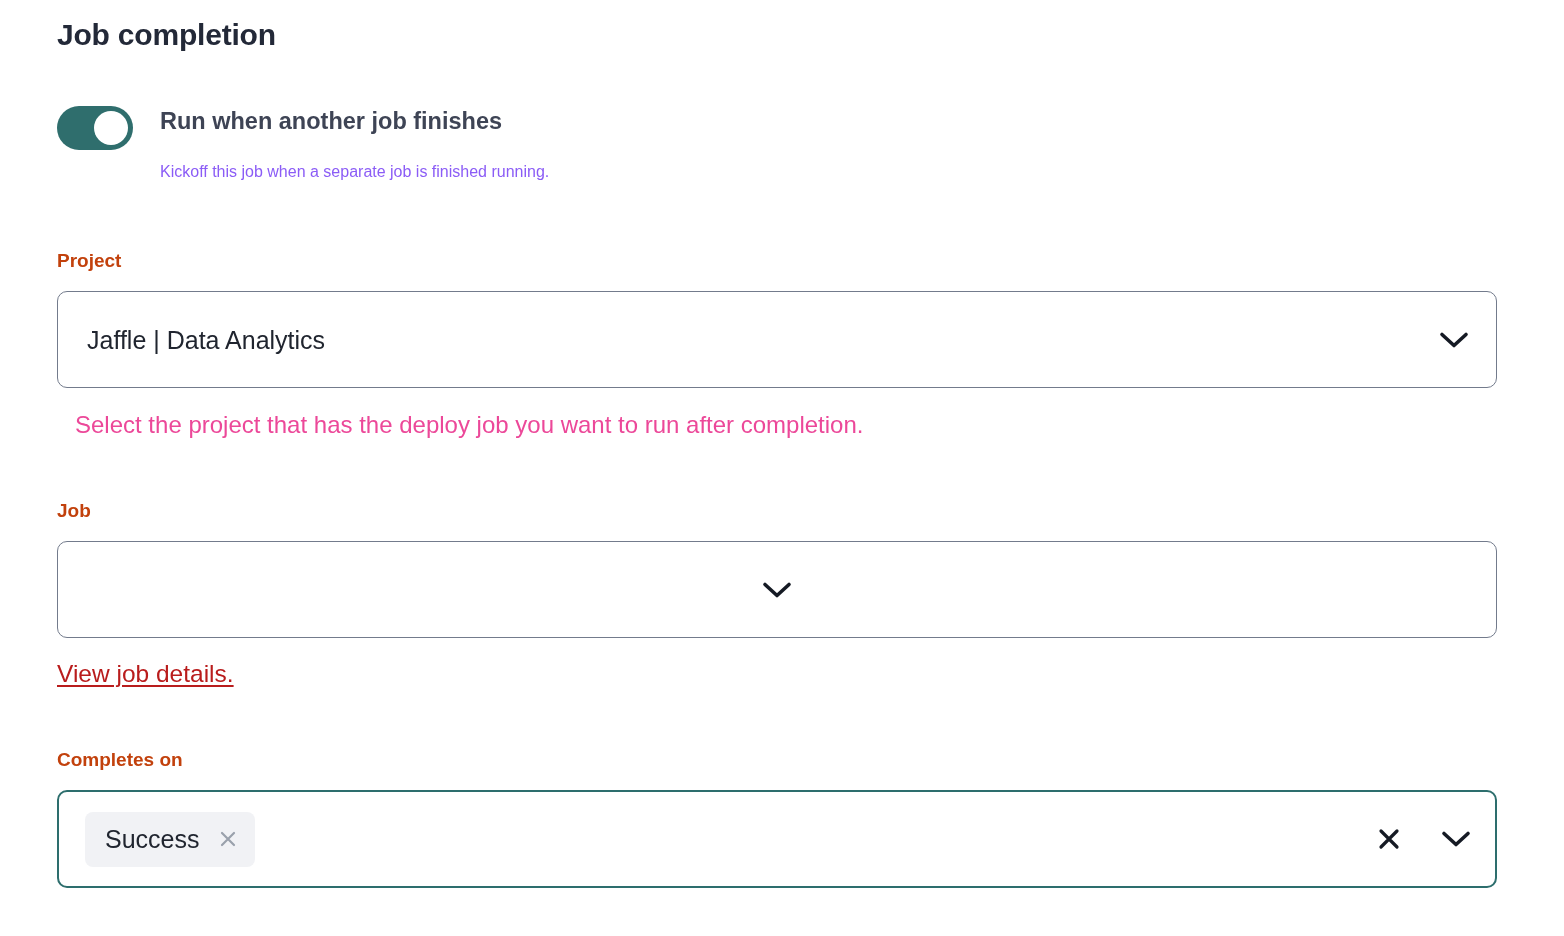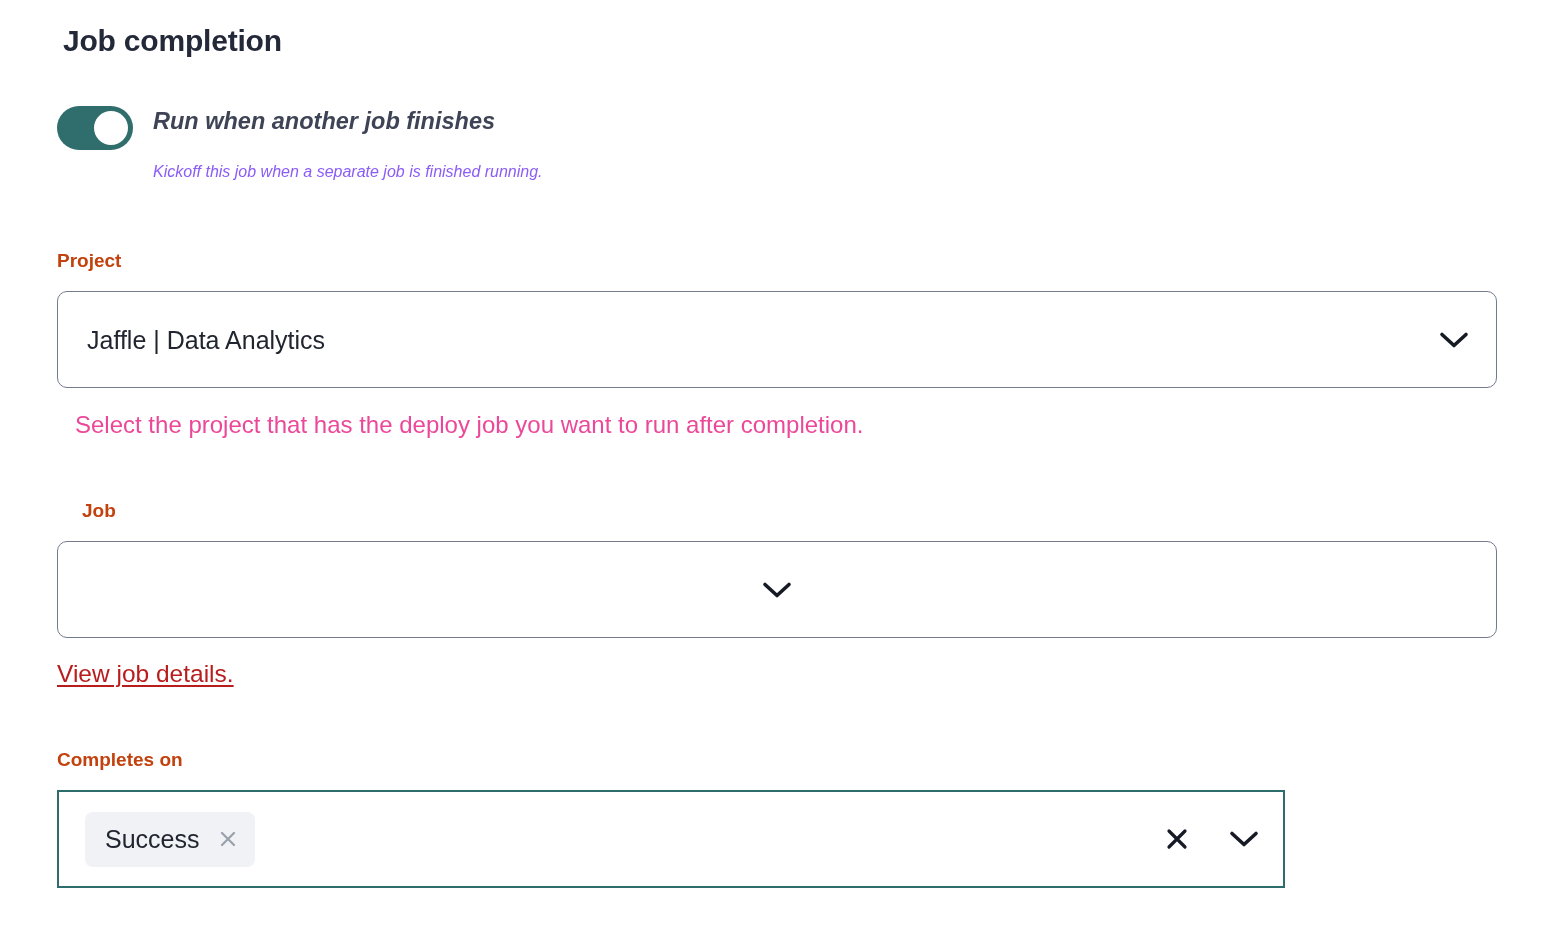--- a/index.html
+++ b/index.html
@@ -30,21 +30,21 @@
   
   .section-title {
     position: absolute;
     left: 57px;
     top: 15px;
     font-size: 30px;
     font-weight: bold;
     color: #232938;
     letter-spacing: -0.2px;
     line-height: 40px;
-    margin: 6px;
+    margin: 0;
     white-space: nowrap;
   }
 
   
   .toggle-row {
     position: absolute;
     left: 57px;
     top: 106px;
     display: flex;
     align-items: flex-start;
@@ -62,23 +62,22 @@
   .toggle .knob {
     position: absolute;
     top: 5px;
     left: 37px;
     width: 34px;
     height: 34px;
     border-radius: 50%;
     background: #ffffff;
   }
   .toggle-text {
-    margin-left: 20px;
+    margin-left: 27px;
     padding-top: 0px;
-    font-style: italic;
   }
   .toggle-label {
     font-size: 23.5px;
     font-weight: bold;
     color: #3e4455;
     line-height: 31px;
     white-space: nowrap;
   }
   .toggle-desc {
     font-size: 16px;
@@ -92,21 +91,21 @@
   
   .field-label {
     position: absolute;
     font-size: 19px;
     font-weight: bold;
     color: #c2410c;
     line-height: 24px;
     white-space: nowrap;
   }
   #label-project { left: 57px; top: 249px; }
-  #label-job     { left: 57px; top: 499px; margin-left: 25px; }
+  #label-job     { left: 57px; top: 499px; }
   #label-completes { left: 57px; top: 748px; }
 
   
   .select {
     position: absolute;
     left: 57px;
     width: 1440px;
     height: 97px;
     box-sizing: border-box;
     border: 1.6px solid #737b8c;
@@ -166,25 +165,25 @@
     text-underline-offset: 3px;
     cursor: pointer;
     white-space: nowrap;
   }
 
   
   .multiselect {
     position: absolute;
     left: 57px;
     top: 790px;
-    width: 1228px;
+    width: 1440px;
     height: 98px;
     box-sizing: border-box;
     border: 2.6px solid #2d6e6d;
-    border-radius: 0;
+    border-radius: 10px;
     background: #ffffff;
     display: flex;
     align-items: center;
     cursor: text;
   }
   .tags {
     display: flex;
     align-items: center;
     flex: 1 1 auto;
     padding-left: 26px;

